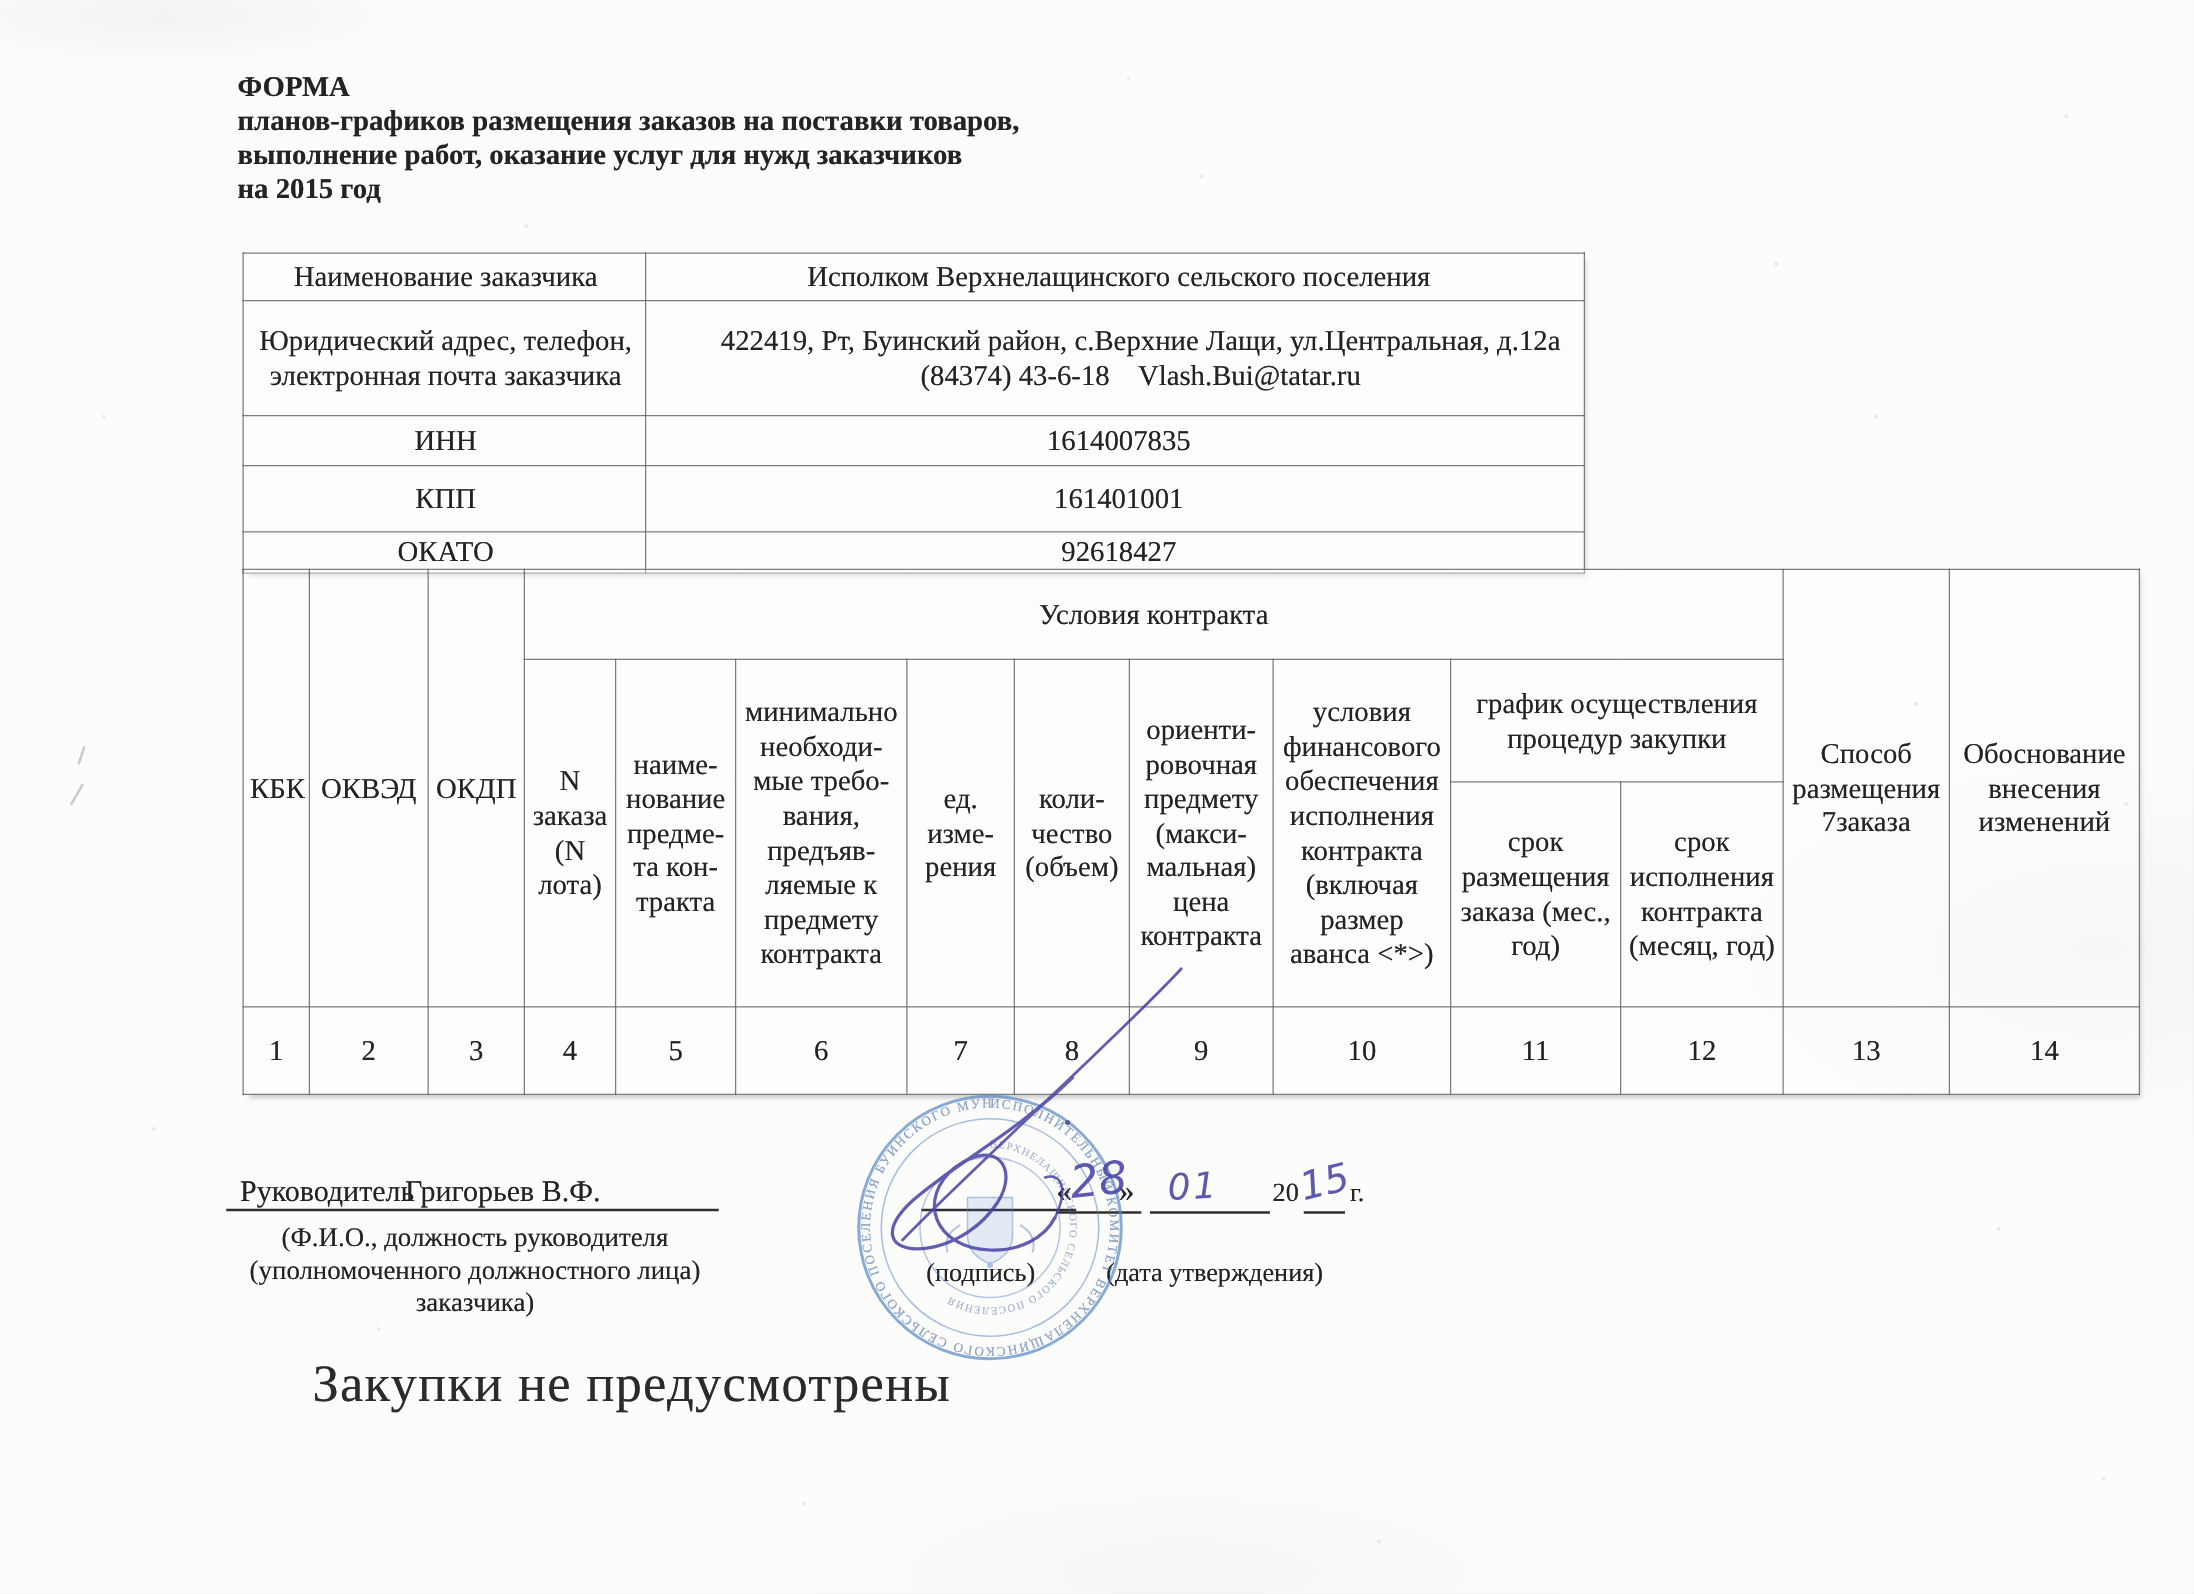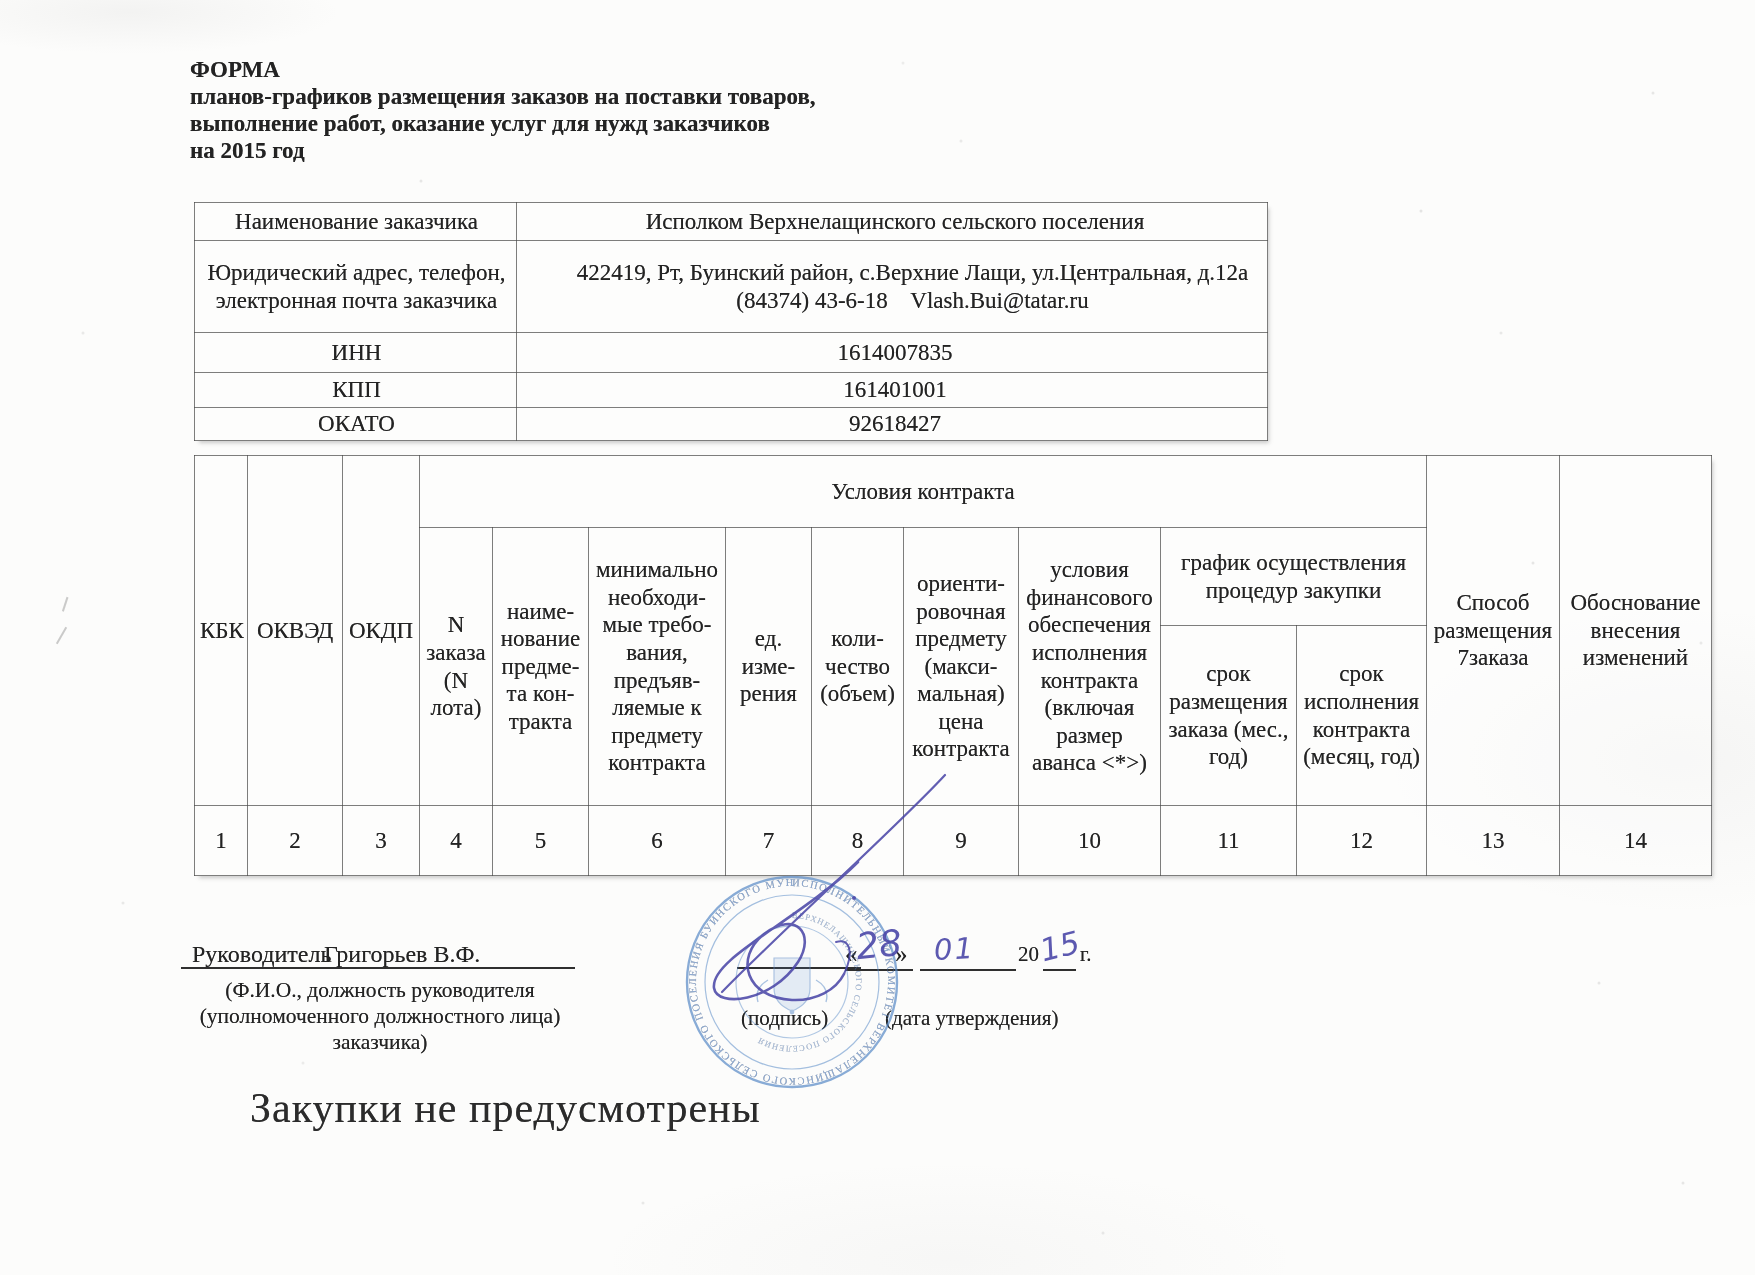--- a/index.html
+++ b/index.html
@@ -83,21 +83,21 @@
       <td class="lbl vtop">Юридический адрес, телефон, электронная почта заказчика</td>
       <td class="val">
         <div class="pre">422419, Рт, Буинский район, с.Верхние Лащи, ул.Центральная, д.12а</div>
         <div class="pre">(84374) 43-6-18    Vlash.Bui@tatar.ru</div>
       </td>
     </tr>
     <tr style="height:40px">
       <td class="lbl">ИНН</td>
       <td class="val">1614007835</td>
     </tr>
-    <tr style="height:35px">
+    <tr style="height:53px">
       <td class="lbl">КПП</td>
       <td class="val">161401001</td>
     </tr>
     <tr style="height:33px">
       <td class="lbl">ОКАТО</td>
       <td class="val">92618427</td>
     </tr>
   </tbody>
     </table>
 

